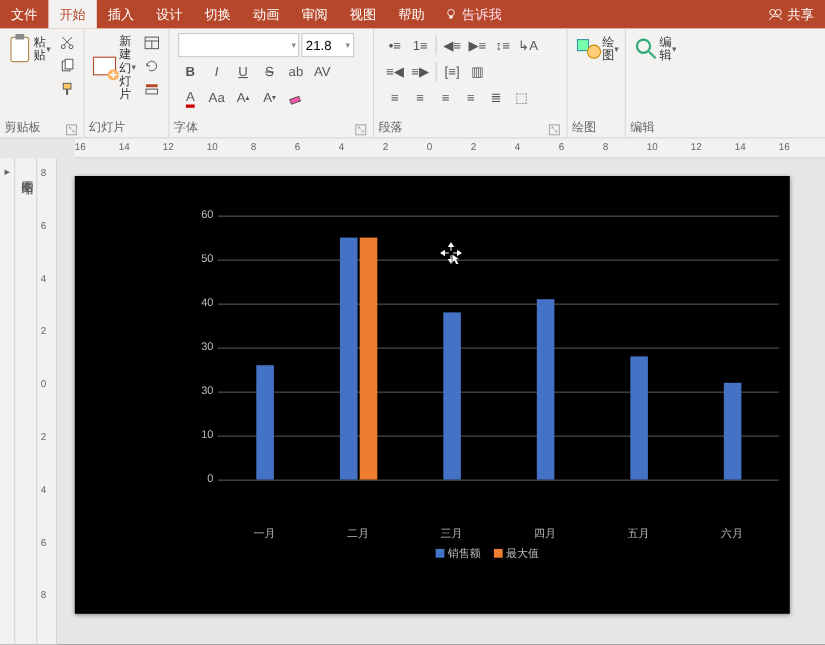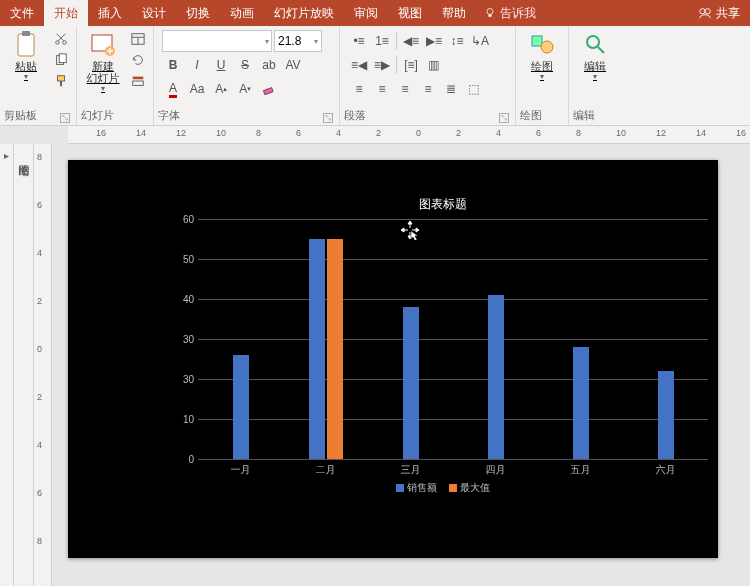--- a/index.html
+++ b/index.html
@@ -14,21 +14,21 @@
 .menubar .spacer { flex: 1; }
 .menubar .share { display: flex; align-items: center; padding: 0 10px; gap: 4px; }
 
 
 .ribbon { background: #f3f2f1; height: 100px; border-bottom: 1px solid #d0d0d0; display: flex; }
 .group { border-right: 1px solid #d9d9d9; display: flex; flex-direction: column; padding: 2px 4px 0; }
 .group-body { flex: 1; display: flex; align-items: flex-start; gap: 2px; }
 .group-label { text-align: left; font-size: 11px; color: #666; padding: 2px 0; position: relative; }
 .group-label .launcher { position: absolute; right: 2px; bottom: 2px; width: 10px; height: 10px; border: 1px solid #aaa; font-size: 7px; color: #888; display: flex; align-items: center; justify-content: center; }
 
-.bigbtn { display: flex; flex-direction: column; align-items: center; justify-content: center; width: 44px; padding: 2px; cursor: pointer; text-decoration: underline; }
+.bigbtn { display: flex; flex-direction: row; align-items: center; justify-content: center; width: 44px; padding: 2px; cursor: pointer; }
 .bigbtn .icon { width: 28px; height: 28px; display: flex; align-items: center; justify-content: center; }
 .bigbtn .lbl { font-size: 11px; color: #333; margin-top: 2px; text-align: center; line-height: 1.1; }
 .bigbtn .caret { font-size: 8px; color: #666; }
 
 .stackcol { display: flex; flex-direction: column; gap: 1px; padding: 1px; }
 .smallbtn { width: 20px; height: 20px; display: flex; align-items: center; justify-content: center; cursor: pointer; font-size: 12px; color: #555; }
 
 .font-group-body { flex:1; display:flex; flex-direction:column; gap:2px; padding: 2px 4px; }
 .font-row { display:flex; align-items:center; gap:2px; }
 .font-combo { width: 110px; height: 22px; border: 1px solid #c8c8c8; background: #fff; display:flex; align-items:center; justify-content:flex-end; padding-right:2px; }
@@ -36,21 +36,21 @@
 .fbtn { width: 22px; height: 22px; display:flex; align-items:center; justify-content:center; color:#555; cursor:pointer; font-size: 12px; }
 
 .para-body { flex:1; display:flex; flex-direction:column; gap:2px; padding:2px 4px; }
 .para-row { display:flex; align-items:center; gap:1px; }
 .pbtn { width: 22px; height:22px; display:flex; align-items:center; justify-content:center; cursor:pointer; color:#555; font-size:12px;}
 .sepv { width:1px; height:18px; background:#ccc; margin:0 2px; }
 
 
 .ruler-h { height: 18px; background: #f3f2f1; border-bottom: 1px solid #d0d0d0; position: relative; margin-left: 68px; overflow:hidden; font-size:9px; color:#666; display:flex; align-items:center;}
 .ruler-h .ticks { position:relative; width:100%; height:100%; }
-.ruler-h .num { position:absolute; top:2px;margin-left:28px; }
+.ruler-h .num { position:absolute; top:2px; }
 
 
 .editor { display:flex; height: calc(586px - 26px - 100px - 18px); background:#e6e6e6; }
 .outline-toggle { width: 14px; background:#f3f2f1; border-right:1px solid #d0d0d0; display:flex; align-items:flex-start; justify-content:center; padding-top:6px; color:#666; cursor:pointer; font-size:10px; }
 .sidepanel { width: 20px; background:#f3f2f1; border-right:1px solid #d0d0d0; display:flex; flex-direction:column; align-items:center; padding-top:12px; gap:8px; color:#555; }
 .sidepanel .vtext { writing-mode: vertical-rl; font-size:11px; }
 .ruler-v { width: 18px; background:#f3f2f1; border-right:1px solid #d0d0d0; position:relative; font-size:9px; color:#666; }
 .ruler-v .num { position:absolute; left:3px; }
 
 .canvas-wrap { flex:1; position:relative; padding: 16px; overflow:hidden; }
@@ -60,38 +60,37 @@
 .chart { position:absolute; left: 110px; top: 36px; width: 530px; height: 310px; color:#ccc; font-size:10px; }
 .chart-title { text-align:center; font-size:12px; color:#fff; margin-bottom:6px; }
 .plot { position:relative; width: 510px; height: 240px; margin-left: 20px; }
 .grid-line { position:absolute; left:0; right:0; height:1px; background:#555; }
 .y-label { position:absolute; right: 514px; width: 18px; text-align:right; color:#bbb; transform: translateY(-50%); }
 .bars { position:absolute; left:0; right:0; bottom:0; top:0; display:flex; }
 .cat { flex:1; position:relative; display:flex; align-items:flex-end; justify-content:center; gap:2px; }
 .bar { width: 16px; }
 .bar.s0 { background:#4472c4; }
 .bar.s1 { background:#ed7d31; }
-.x-axis { display:flex; margin-left:20px; width:510px; }
+.x-axis { display:flex; margin-left:20px; width:510px;margin-top:38px; }
 .x-label { flex:1; text-align:center; color:#bbb; padding-top:4px; }
 .legend { display:flex; justify-content:center; gap:12px; margin-top:4px; color:#bbb; }
 .legend .sw { width:8px; height:8px; display:inline-block; margin-right:3px; vertical-align:middle; }
 
 .cursor-move { position:absolute; width:20px; height:20px; pointer-events:none; }
 </style>
 </head>
 <body>
 
 <div class="menubar">
   <div class="tab">文件</div>
   <div class="tab active">开始</div>
   <div class="tab">插入</div>
   <div class="tab">设计</div>
   <div class="tab">切换</div>
   <div class="tab">动画</div>
-  <div class="tab">幻灯片放映</div>
   <div class="tab">审阅</div>
   <div class="tab">视图</div>
   <div class="tab">帮助</div>
   <div class="tellme">
     <svg class="bulb" viewBox="0 0 16 16">
         <circle cx="8" cy="6" r="4" fill="none" stroke="#fff" stroke-width="1"></circle>
         <rect x="6" y="10" width="4" height="3" fill="#fff"></rect>
       </svg>
     <span>告诉我</span>
   </div>
@@ -319,21 +318,20 @@
       <span class="num" style="top: 152px;">2</span>
       <span class="num" style="top: 200px;">0</span>
       <span class="num" style="top: 248px;">2</span>
       <span class="num" style="top: 296px;">4</span>
       <span class="num" style="top: 344px;">6</span>
       <span class="num" style="top: 392px;">8</span>
     </div>
   <div class="canvas-wrap">
     <div class="slide">
       <div class="chart">
-        <div class="chart-title">图表标题</div>
         <div class="plot" id="plot">
             <div class="grid-line" style="top: 240px;"></div>
             <div class="y-label" style="top: 240px;">0</div>
             <div class="grid-line" style="top: 200px;"></div>
             <div class="y-label" style="top: 200px;">10</div>
             <div class="grid-line" style="top: 160px;"></div>
             <div class="y-label" style="top: 160px;">30</div>
             <div class="grid-line" style="top: 120px;"></div>
             <div class="y-label" style="top: 120px;">30</div>
             <div class="grid-line" style="top: 80px;"></div>

